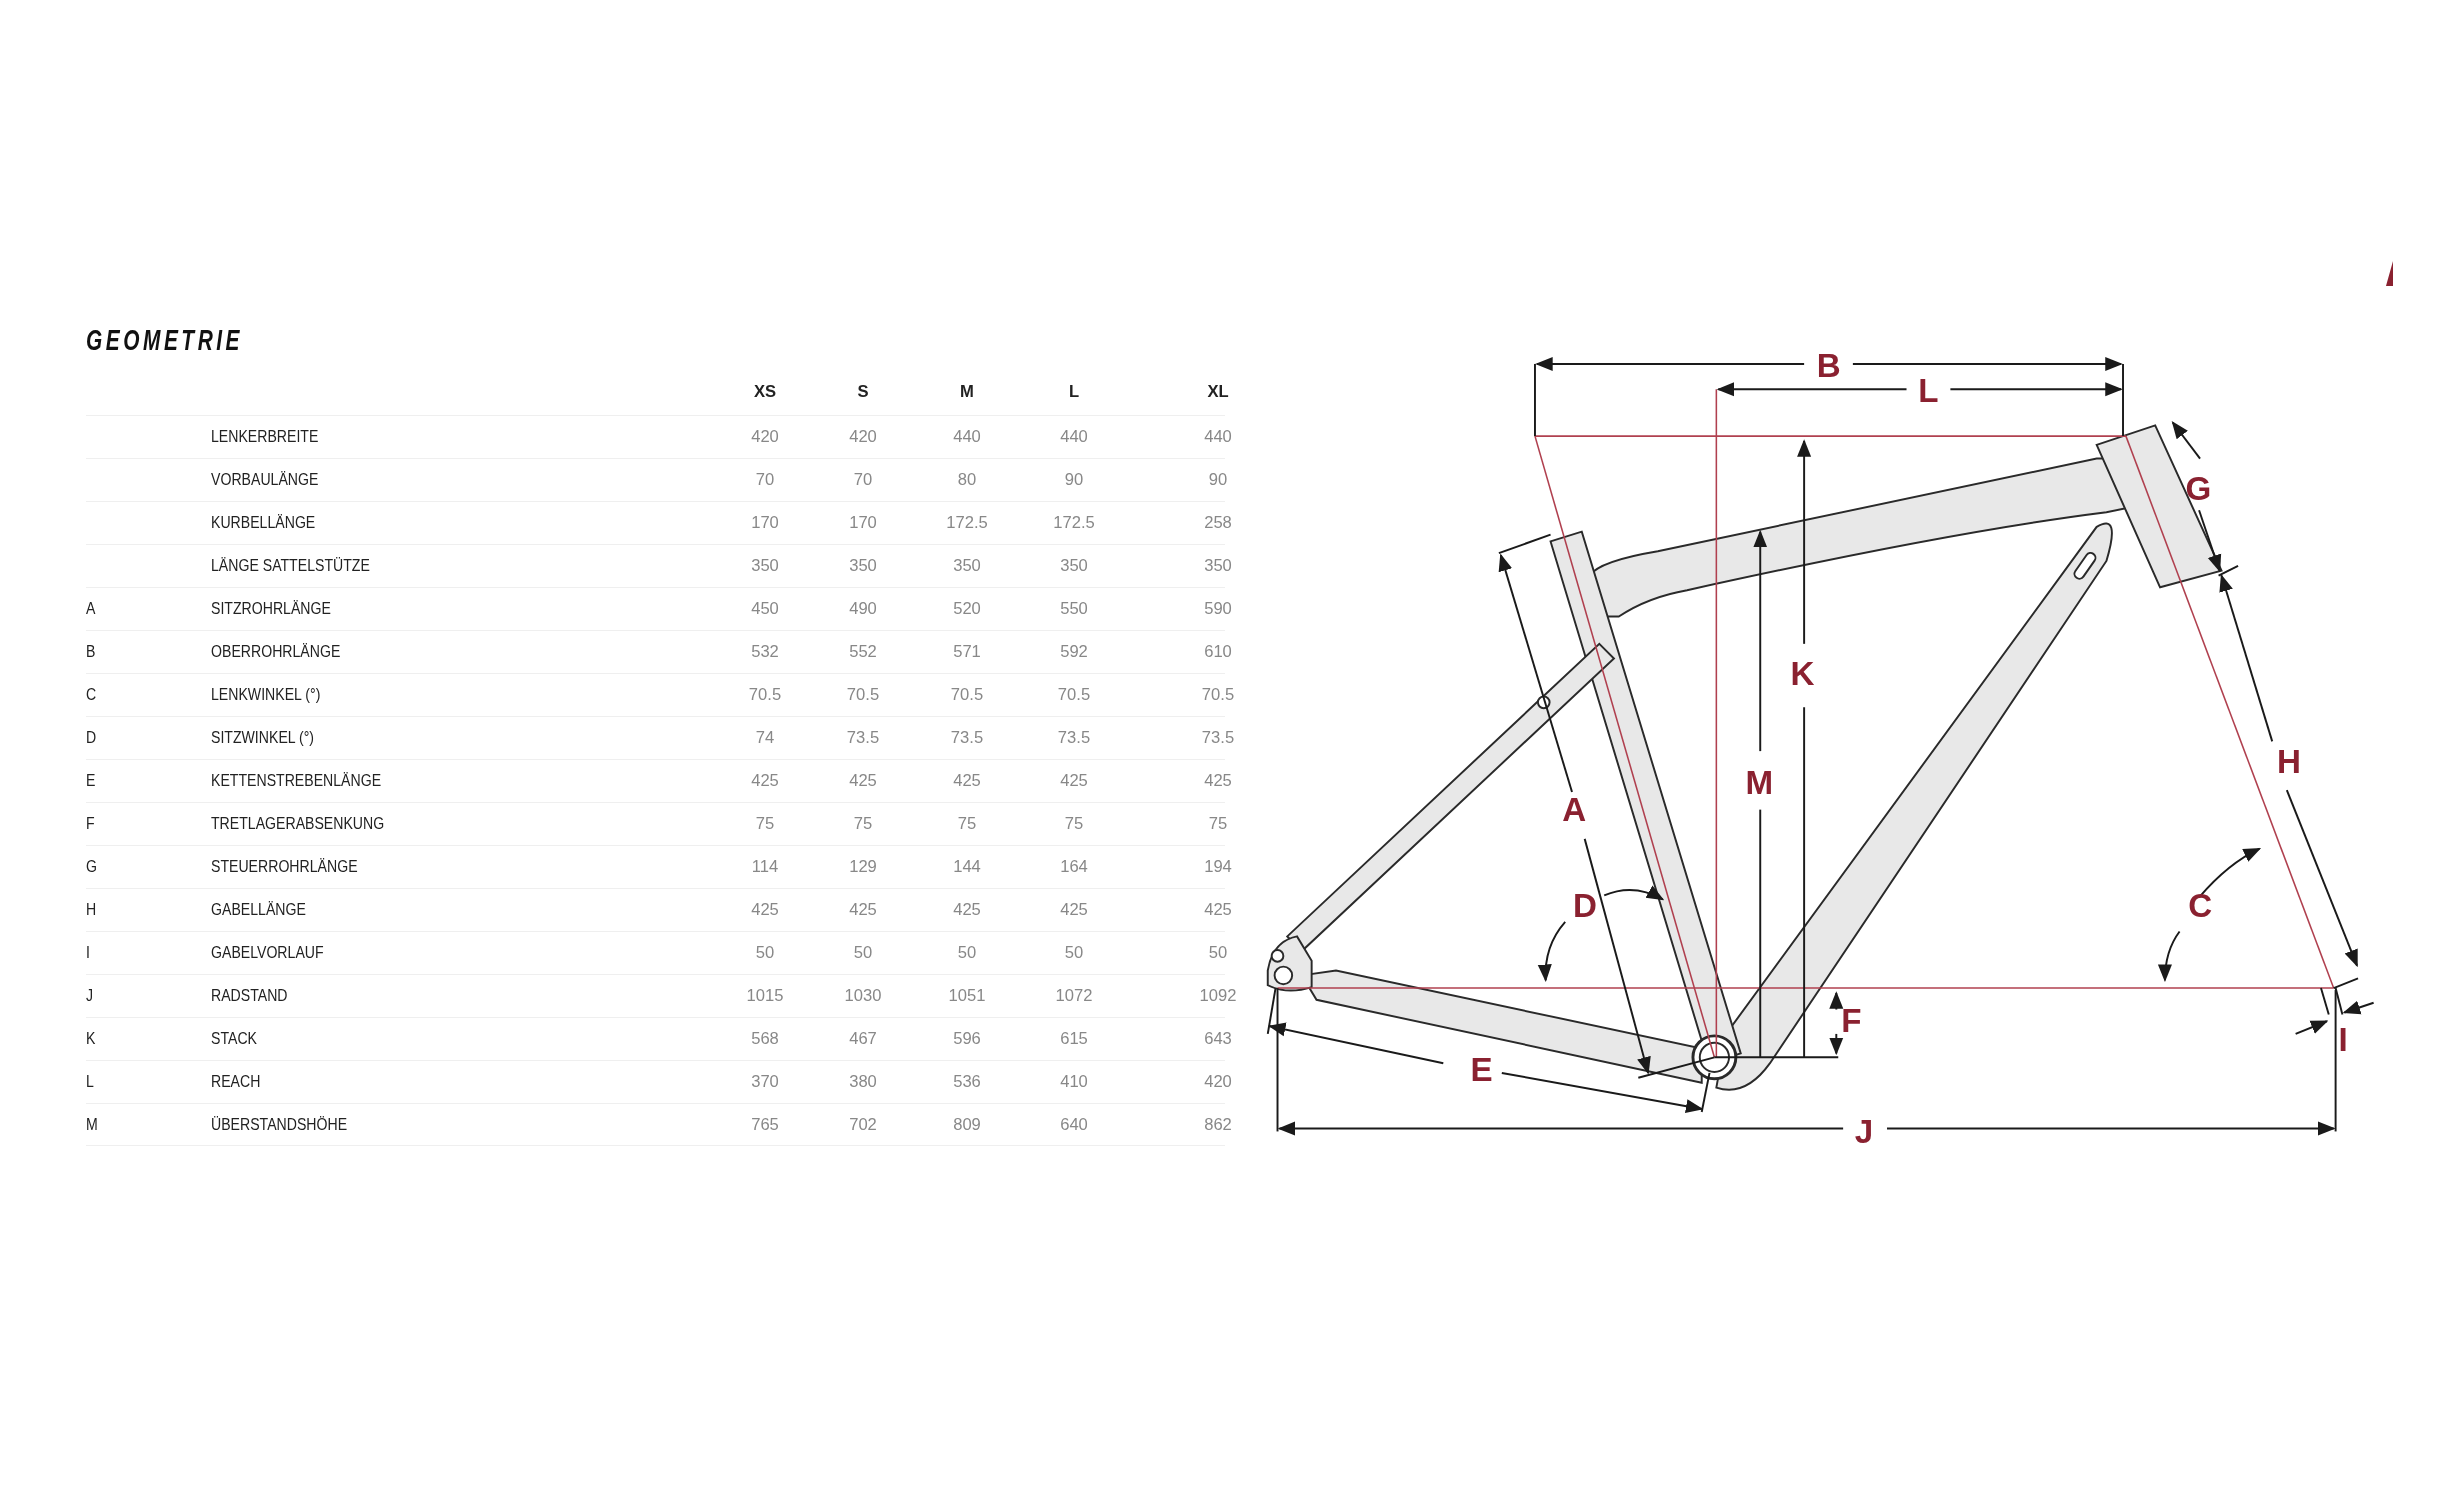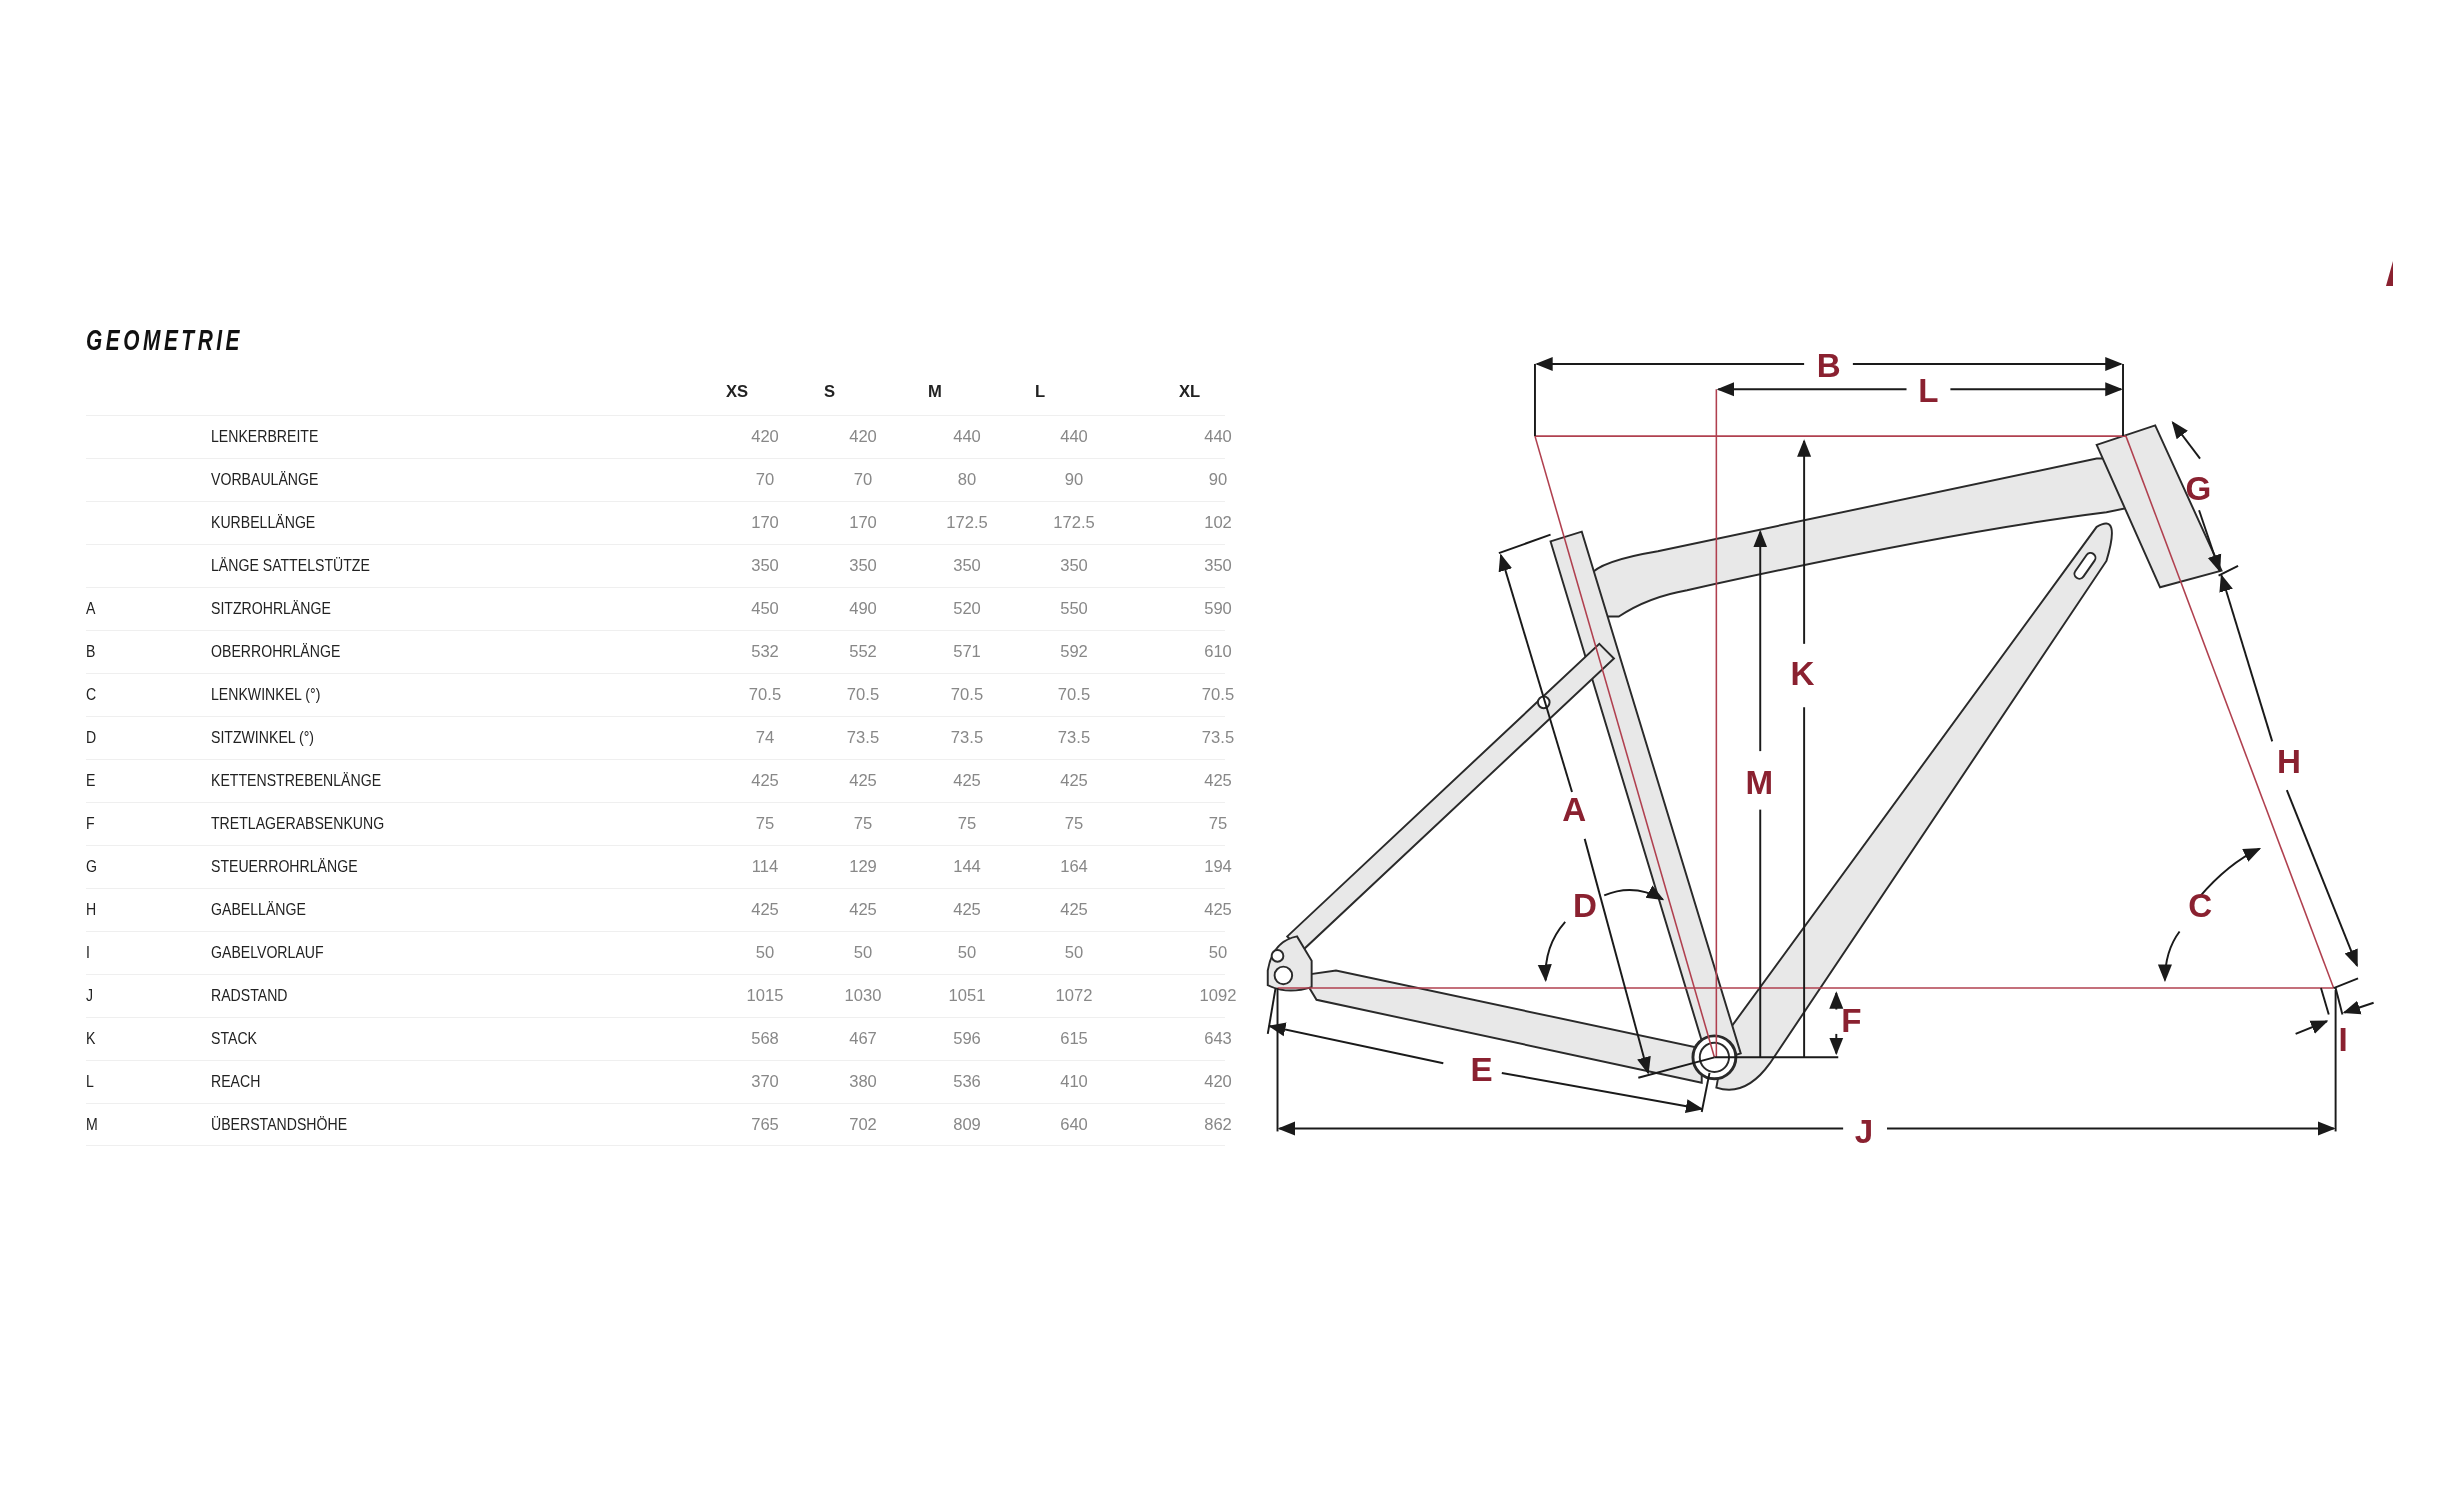--- a/index.html
+++ b/index.html
@@ -3,21 +3,21 @@
 <meta charset="utf-8">
 <style>
   html, body { margin: 0; padding: 0; background: #ffffff; }
   body { width: 2438px; height: 1511px; position: relative; overflow: hidden;
          font-family: "DejaVu Sans Condensed", "Liberation Sans", sans-serif; }
   .title { position: absolute; left: 86px; top: 324px; font-family: "Liberation Sans", sans-serif;
            font-size: 29px; font-weight: 700; font-style: italic; letter-spacing: 4.9px;
            color: #111; transform: scaleX(0.72); transform-origin: left top; }
   .table { position: absolute; left: 86px; top: 374px; width: 1139px; }
   .hdr { position: relative; height: 41px; }
-  .hdr .size { position: absolute; top: 7.8px; width: 78px; margin-left: -39px; 
+  .hdr .size { position: absolute; top: 7.8px; width: 78px; margin-left: -39px; text-align: center;
                font-family: "Liberation Sans", sans-serif; font-size: 16.6px; font-weight: 700; color: #222; }
   .row { position: relative; height: 43px; border-top: 1.5px solid #efefef; box-sizing: border-box; }
   .row:last-child { border-bottom: 1.5px solid #efefef; }
   .row .letter { position: absolute; left: 0; top: 10.7px; font-family: "Liberation Sans", sans-serif;
                  font-size: 16.6px; color: #222; transform: scaleX(0.85); transform-origin: left; }
   .row .label { position: absolute; left: 125px; top: 10.7px; font-family: "Liberation Sans", sans-serif;
                 font-size: 16.6px; color: #222; white-space: nowrap; transform: scaleX(0.85); transform-origin: left; }
   .row .val { position: absolute; top: 10.7px; width: 88px; margin-left: -44px; text-align: center;
               font-family: "Liberation Sans", sans-serif; font-size: 16.6px; color: #888; }
   .c0 { left: 679px; } .c1 { left: 777px; } .c2 { left: 881px; } .c3 { left: 988px; } .c4 { left: 1132px; }
@@ -58,21 +58,21 @@
         <span class="val c3">90</span>
         <span class="val c4">90</span>
       </div>
       <div class="row">
         <span class="letter"></span>
         <span class="label">KURBELLÄNGE</span>
         <span class="val c0">170</span>
         <span class="val c1">170</span>
         <span class="val c2">172.5</span>
         <span class="val c3">172.5</span>
-        <span class="val c4">102</span>
+        <span class="val c4">258</span>
       </div>
       <div class="row">
         <span class="letter"></span>
         <span class="label">LÄNGE SATTELSTÜTZE</span>
         <span class="val c0">350</span>
         <span class="val c1">350</span>
         <span class="val c2">350</span>
         <span class="val c3">350</span>
         <span class="val c4">350</span>
       </div>

